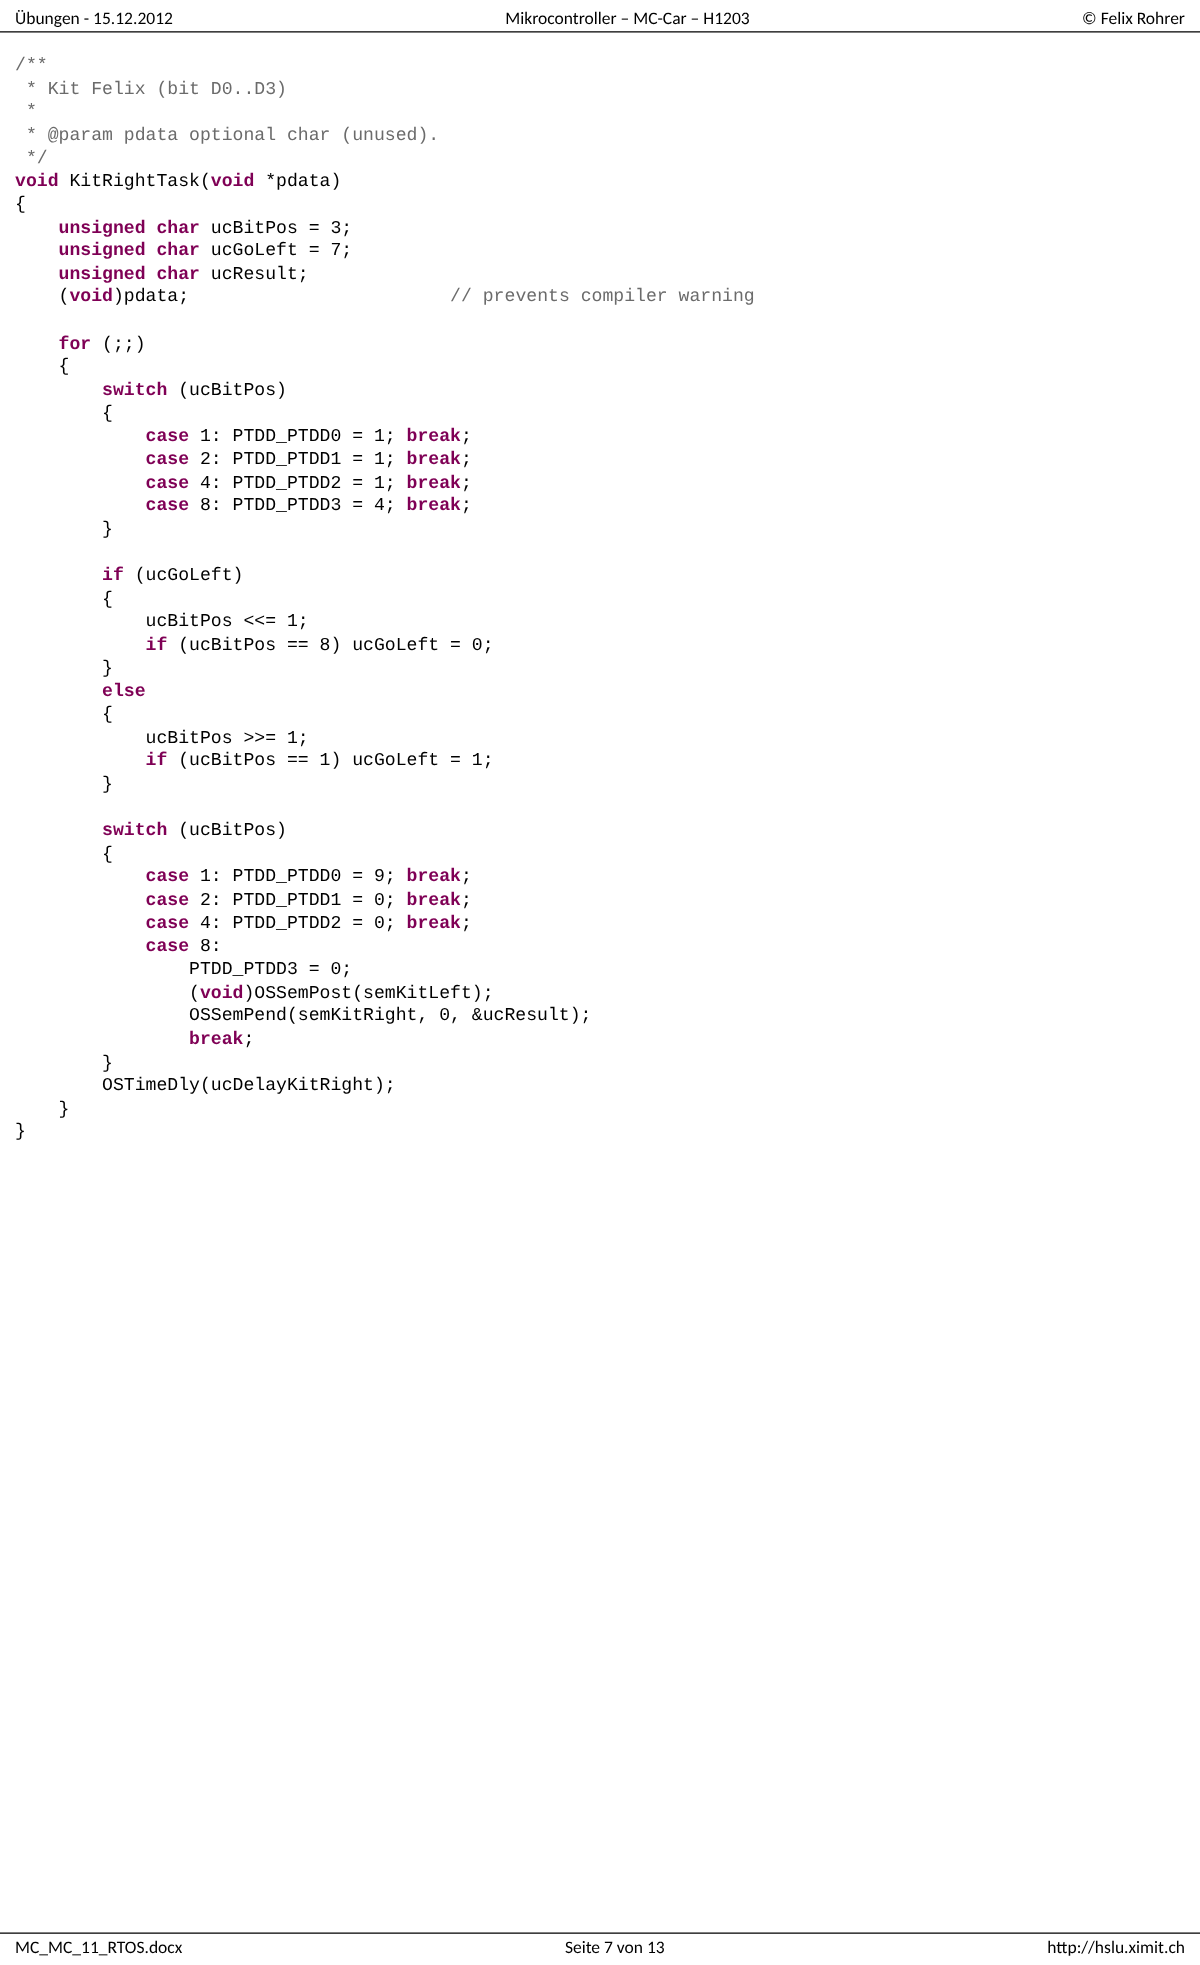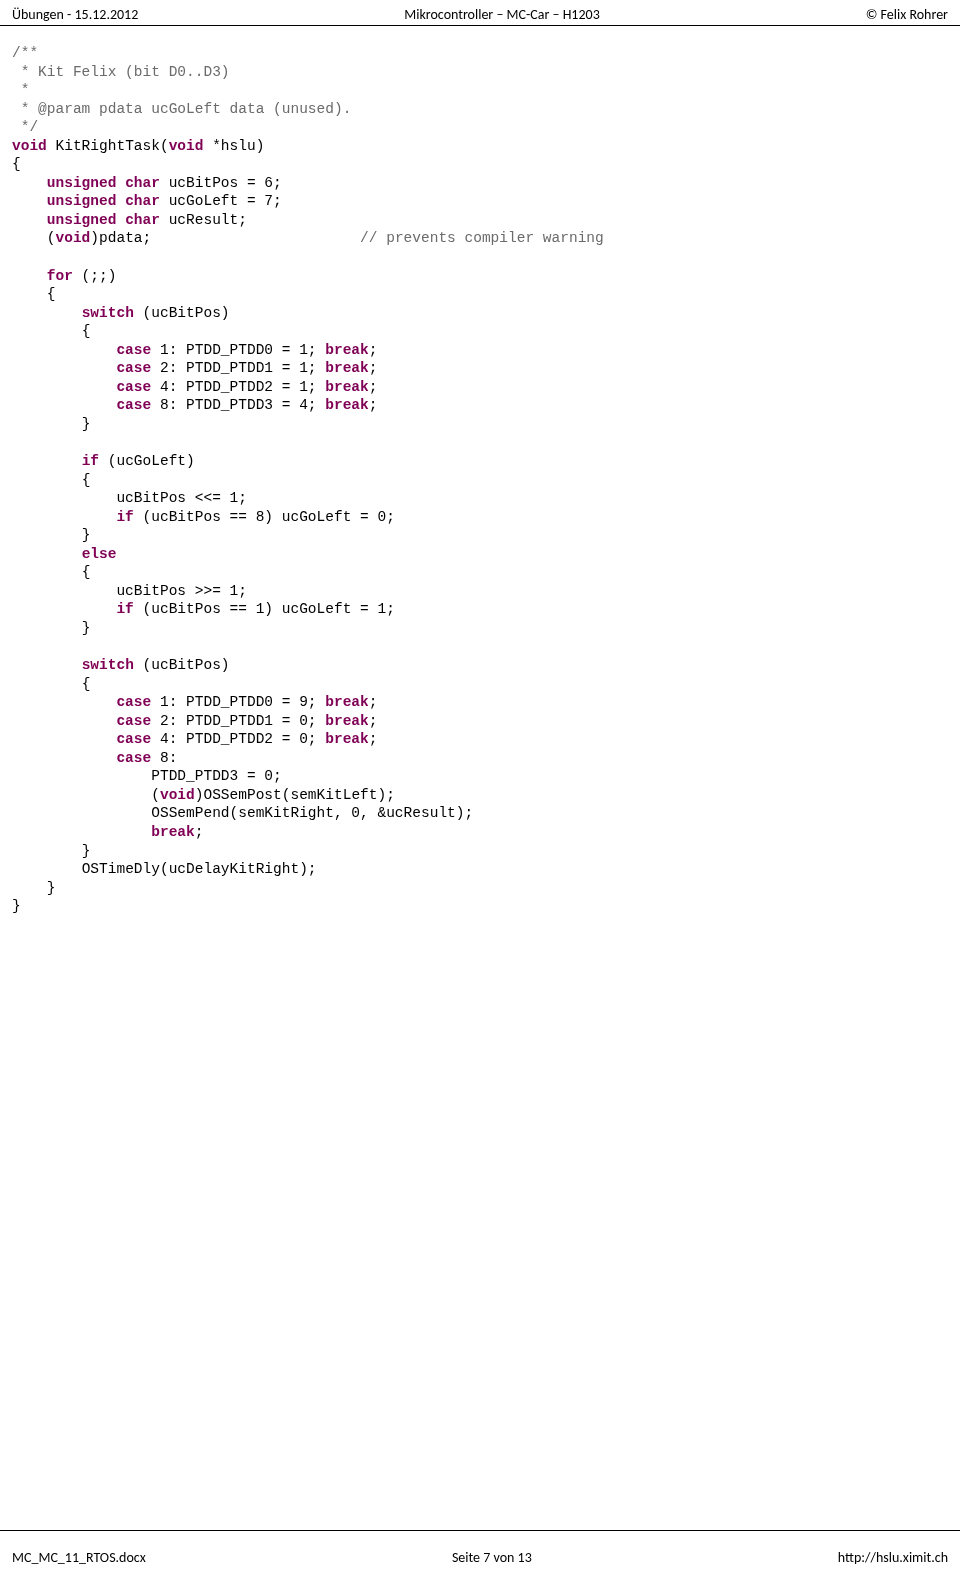--- a/index.html
+++ b/index.html
@@ -19,21 +19,21 @@
     color: #000;
     text-align: center;
   }
   .footer {
     position: absolute;
     bottom: 0;
     left: 0;
     right: 0;
     display: flex;
     justify-content: space-between;
-    padding: 18px 12px 6px 12px;
+    padding: 2px 12px 6px 12px;
     border-top: 1px solid #000;
     font-size: 14px;
     color: #000;
   }
   .code {
     padding: 18px 12px;
     font-family: "Consolas", "Courier New", monospace;
     font-size: 14.5px;
     line-height: 1.28;
     color: #000;
@@ -47,25 +47,25 @@
 
 <div class="header">
   <span>Übungen - 15.12.2012</span>
   <span>Mikrocontroller – MC-Car – H1203</span>
   <span>© Felix Rohrer</span>
 </div>
 
 <div class="code"><span class="cm">/**</span>
 <span class="cm"> * Kit Felix (bit D0..D3)</span>
 <span class="cm"> *</span>
-<span class="cm"> * @param pdata ucGoLeft data (unused).</span>
+<span class="cm"> * @param pdata optional char (unused).</span>
 <span class="cm"> */</span>
-<span class="kw">void</span><span> KitRightTask(</span><span class="kw">void</span><span> *hslu)</span>
+<span class="kw">void</span><span> KitRightTask(</span><span class="kw">void</span><span> *pdata)</span>
 <span>{</span>
-    <span class="kw">unsigned</span> <span class="kw">char</span><span> ucBitPos = 6;</span>
+    <span class="kw">unsigned</span> <span class="kw">char</span><span> ucBitPos = 3;</span>
     <span class="kw">unsigned</span> <span class="kw">char</span><span> ucGoLeft = 7;</span>
     <span class="kw">unsigned</span> <span class="kw">char</span><span> ucResult;</span>
     (<span class="kw">void</span><span>)pdata;</span>                        <span class="cm">// prevents compiler warning</span>
 
     <span class="kw">for</span><span> (;;)</span>
     <span>{</span>
         <span class="kw">switch</span><span> (ucBitPos)</span>
         <span>{</span>
             <span class="kw">case</span><span> 1: PTDD_PTDD0 = 1; </span><span class="kw">break</span><span>;</span>
             <span class="kw">case</span><span> 2: PTDD_PTDD1 = 1; </span><span class="kw">break</span><span>;</span>

